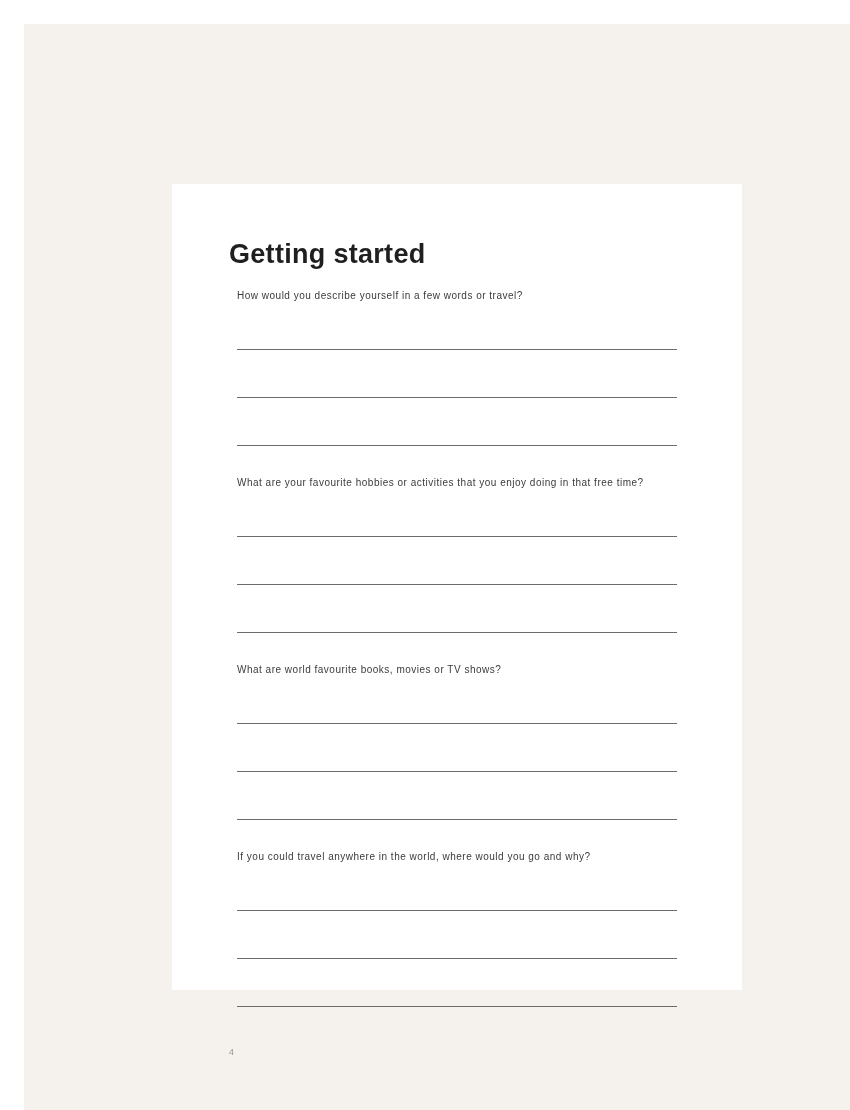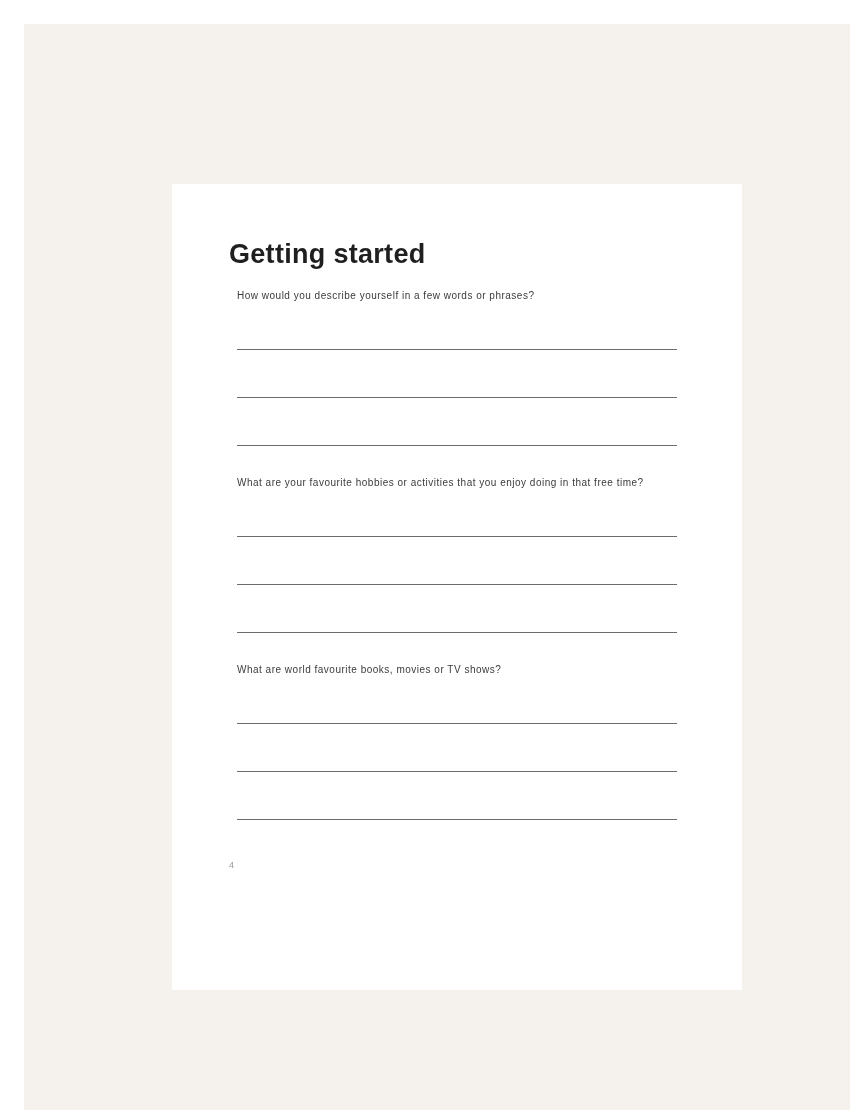--- a/index.html
+++ b/index.html
@@ -55,37 +55,43 @@
 </style>
 </head>
 <body>
 
 <div class="canvas">
   <div class="doc-card">
 
     <h1 class="doc-title">Getting started</h1>
 
     <div class="question-section">
-      <div class="question-label">How would you describe yourself in a few words or phrases?</div>
+      <div class="question-label">How would you describe yourself in a few words or travel?</div>
       <div class="answer-line"></div>
       <div class="answer-line"></div>
       <div class="answer-line"></div>
     </div>
 
     <div class="question-section">
       <div class="question-label">What are your favourite hobbies or activities that you enjoy doing in that free time?</div>
       <div class="answer-line"></div>
       <div class="answer-line"></div>
       <div class="answer-line"></div>
     </div>
 
     <div class="question-section">
       <div class="question-label">What are world favourite books, movies or TV shows?</div>
       <div class="answer-line"></div>
       <div class="answer-line"></div>
       <div class="answer-line"></div>
     </div>
 
+    <div class="question-section">
+      <div class="question-label">If you could travel anywhere in the world, where would you go and why?</div>
+      <div class="answer-line"></div>
+      <div class="answer-line"></div>
+      <div class="answer-line"></div>
+    </div>
 
     <div class="page-number">4</div>
 
   </div>
 </div>
 
 </body></html>

